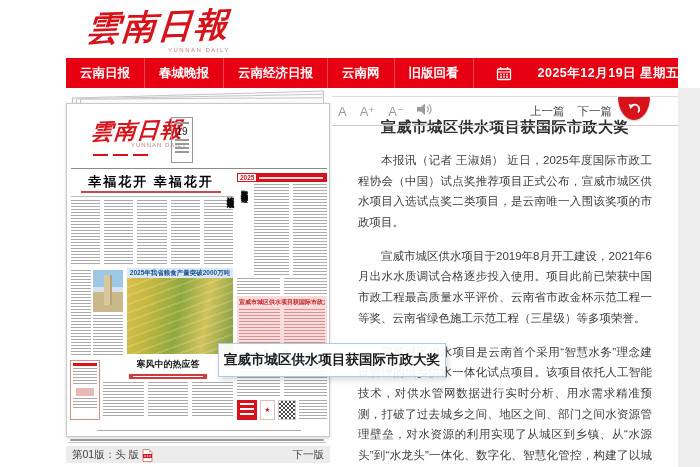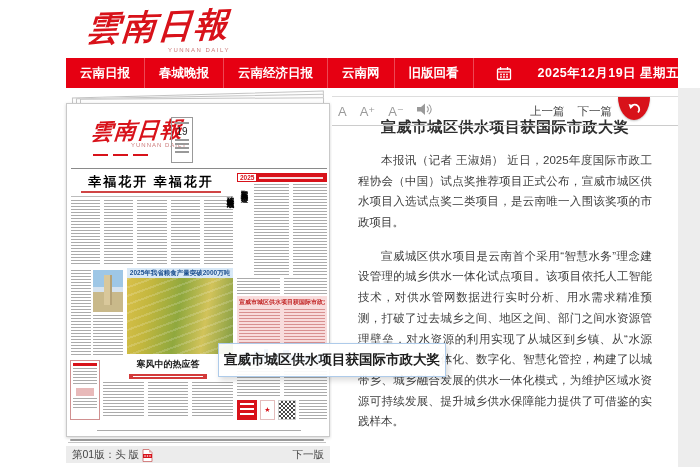--- a/index.html
+++ b/index.html
@@ -314,20 +314,21 @@
     <div class="backbtn">
       <svg width="14" height="12" viewBox="0 0 14 12">
         <path d="M11 9.5 A4.6 4.6 0 1 0 4.2 3.2" fill="none" stroke="#fff" stroke-width="1.8"></path>
         <path d="M1.6 1 L7 2.6 L3.4 6 Z" fill="#fff"></path>
       </svg>
     </div>
 
     <div class="art">
       <h1>宣威市城区供水项目获国际市政大奖</h1>
       <p>本报讯（记者 王淑娟） 近日，2025年度国际市政工程协会（中国）试点奖推荐项目正式公布，宣威市城区供水项目入选试点奖二类项目，是云南唯一入围该奖项的市政项目。</p>
+      <p>宣威市城区供水项目于2019年8月开工建设，2021年6月出水水质调试合格逐步投入使用。项目此前已荣获中国市政工程最高质量水平评价、云南省市政金杯示范工程一等奖、云南省绿色施工示范工程（三星级）等多项荣誉。</p>
       <p>宣威城区供水项目是云南首个采用“智慧水务”理念建设管理的城乡供水一体化试点项目。该项目依托人工智能技术，对供水管网数据进行实时分析、用水需求精准预测，打破了过去城乡之间、地区之间、部门之间水资源管理壁垒，对水资源的利用实现了从城区到乡镇、从“水源头”到“水龙头”一体化、数字化、智慧化管控，构建了以城带乡、城乡融合发展的供水一体化模式，为维护区域水资源可持续发展、提升城乡供水保障能力提供了可借鉴的实践样本。</p>
 
     </div>
   </div>
 
   <div class="abs tooltip">宣威市城区供水项目获国际市政大奖</div>
 
 </div>
 
 </body></html>

